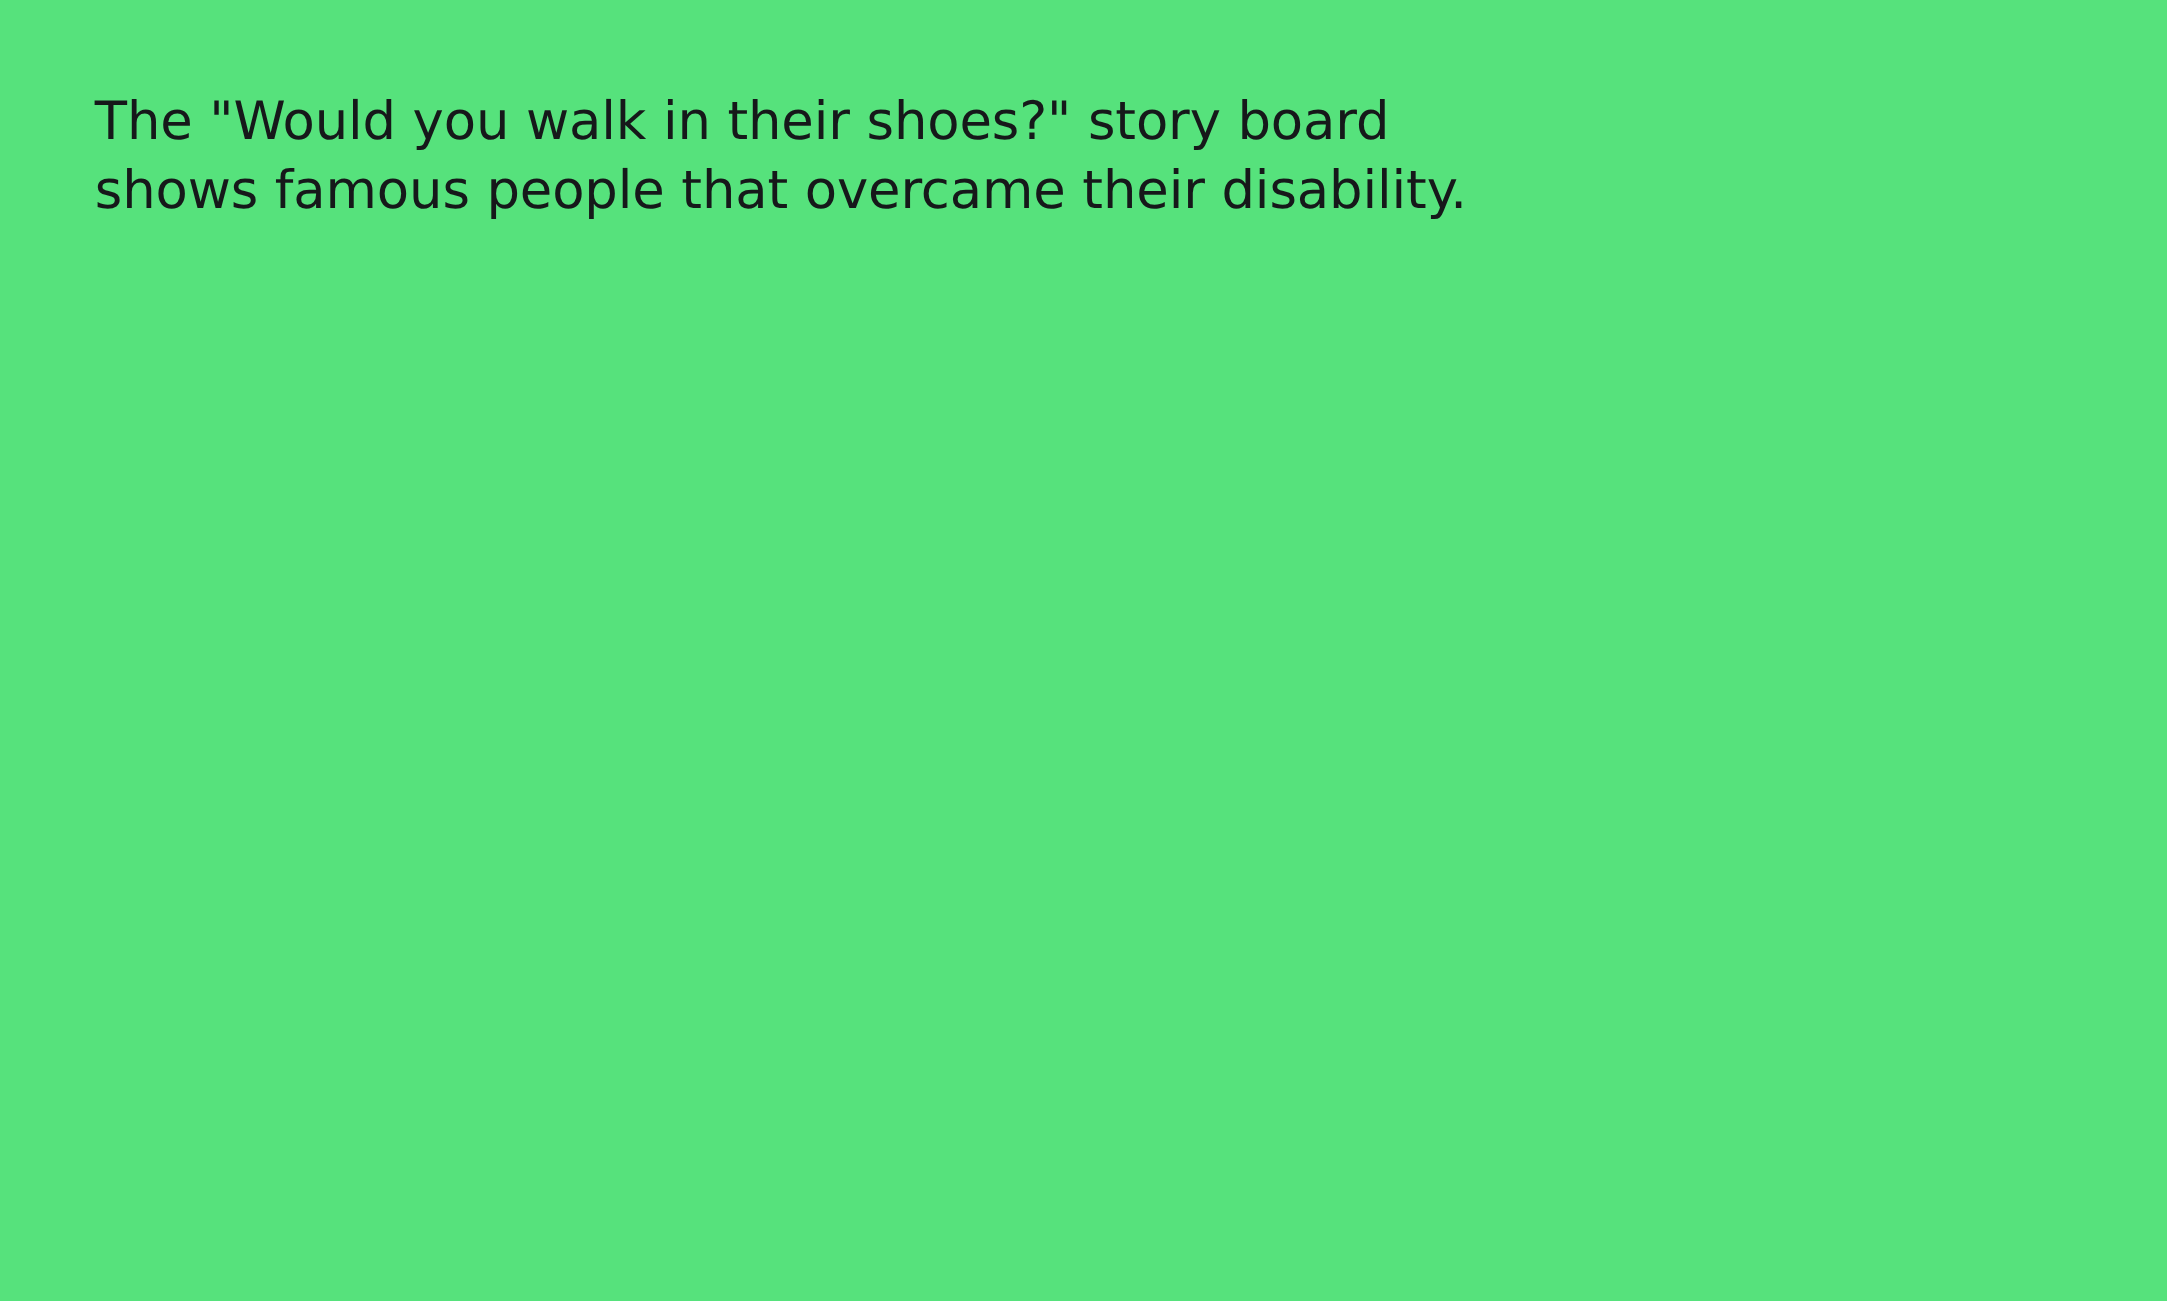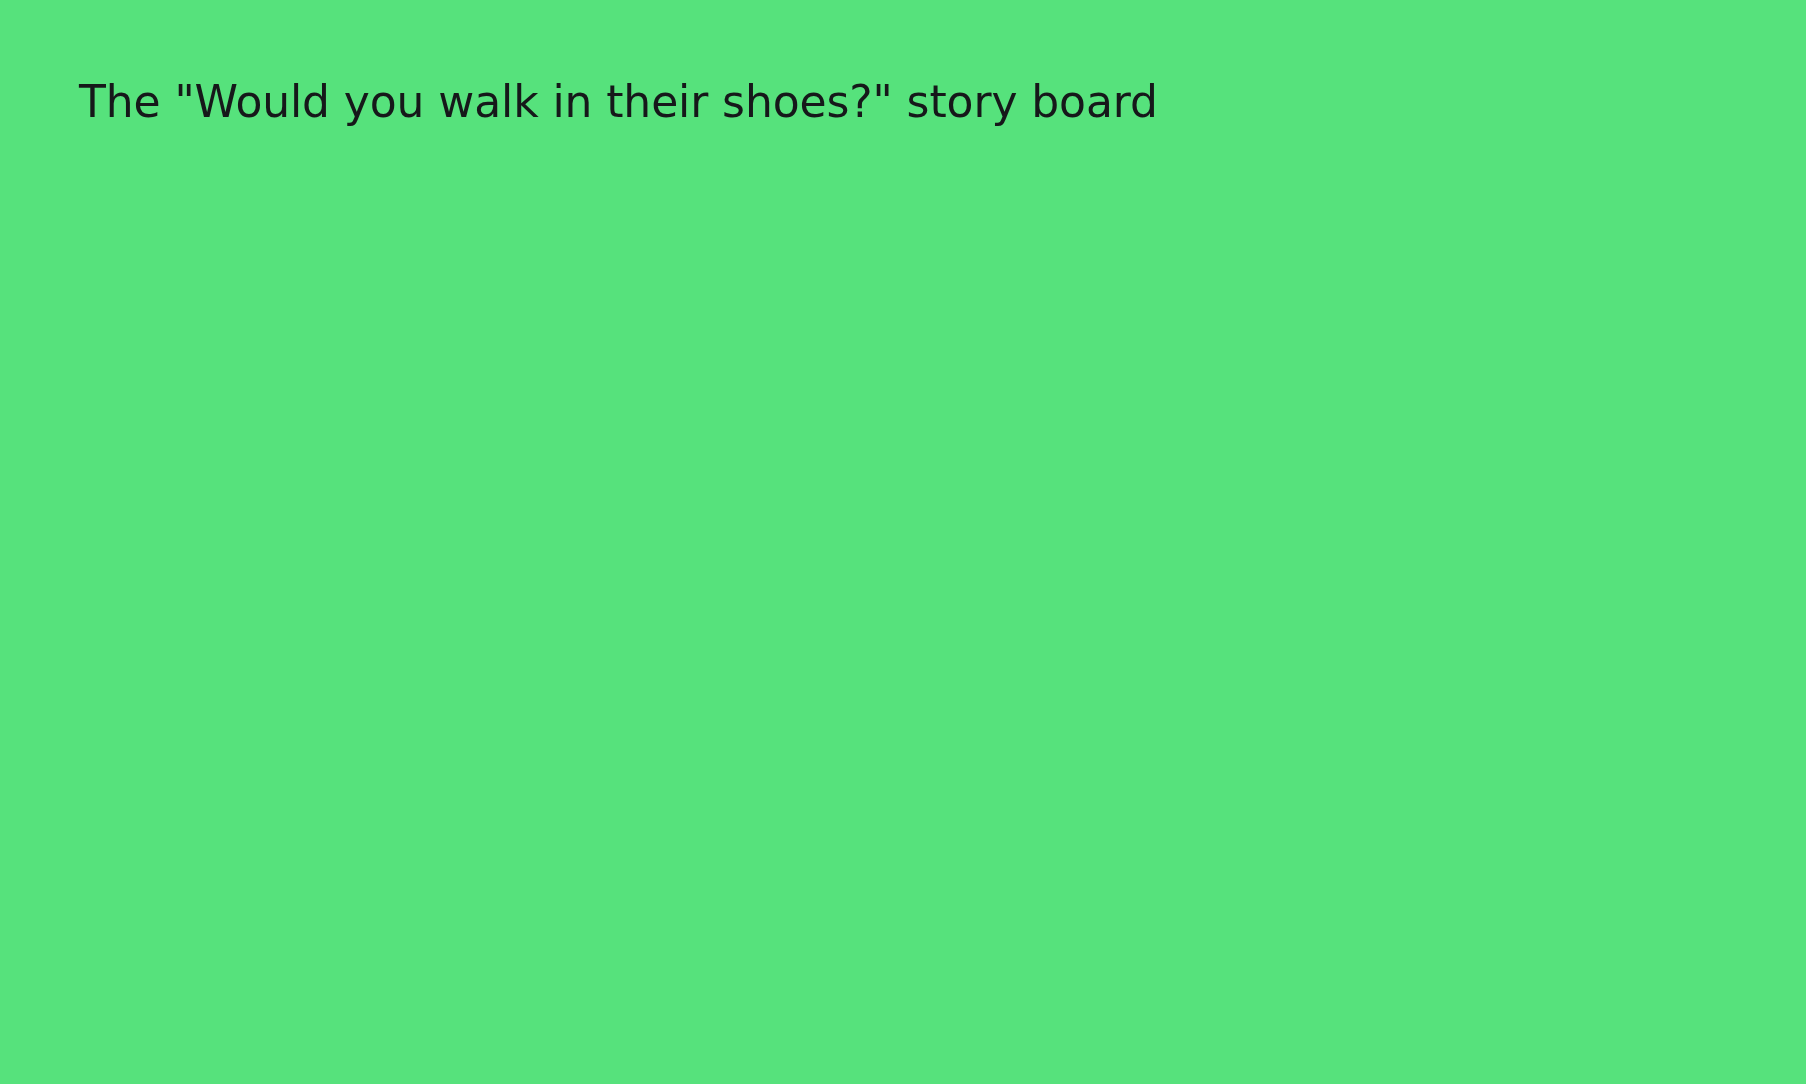--- a/index.html
+++ b/index.html
@@ -40,15 +40,16 @@
     white-space: pre;
   }
 </style>
 </head>
 <body>
 
 <div id="slide" style="background: rgb(86, 226, 124);">
 
   <div id="caption-block">
     <span class="caption-line" style="color: rgb(22, 24, 26);">The "Would you walk in their shoes?" story board</span>
+    <span class="caption-line" style="color: rgb(22, 24, 26);">shows famous people that overcame their disability.</span>
   </div>
 
 </div>
 
 </body></html>

